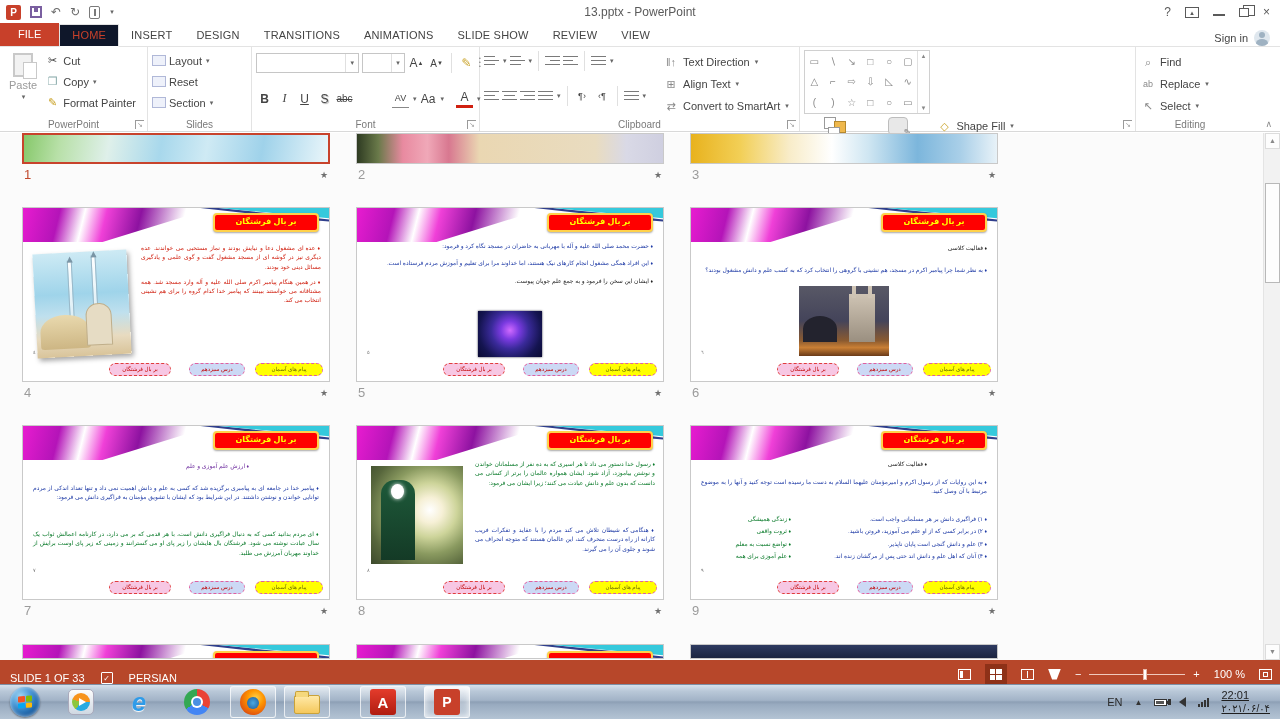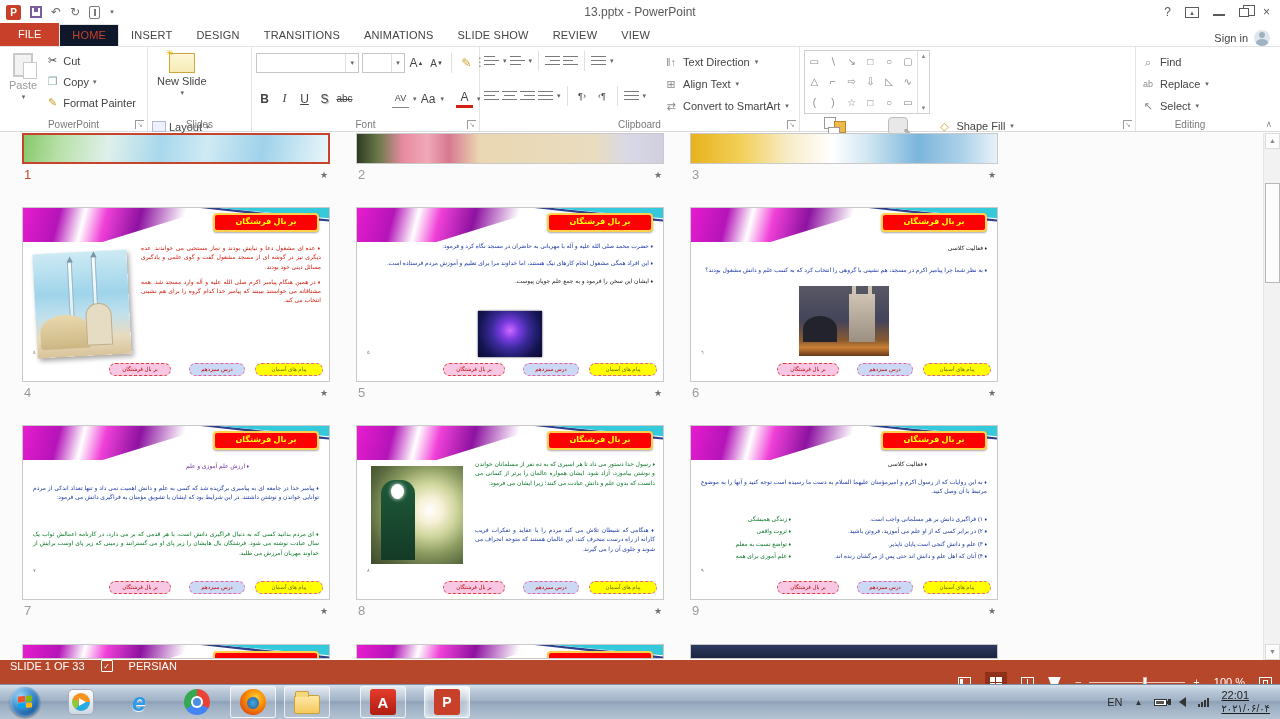--- a/index.html
+++ b/index.html
@@ -147,21 +147,21 @@
   .sliv3 { background:linear-gradient(90deg,#e8b21e 0%,#f2cf56 16%,#f8ecc8 32%,#ffffff 46%,#cfe6f2 58%,#7cb6dc 74%,#a9cfe8 88%,#e8f2f8 100%); }
   .sliv12 { background:linear-gradient(180deg,#2e3a60 0%,#1b2440 100%); }
   
   .vscroll { position:absolute; top:0; right:0; width:17px; height:527px; background:#f2f2f2; border-left:1px solid #e4e4e4; }
   .vs-arrow { position:absolute; left:1px; width:15px; height:16px; background:#fdfdfd; border:1px solid #dcdcdc;
     color:#8a8a8a; font-size:7px; text-align:center; line-height:14px; }
   .vs-thumb { position:absolute; left:1px; top:50px; width:15px; height:100px; background:#fdfdfd; border:1px solid #b8b8b8; }
 
   
   .statusbar { position:absolute; top:660px; left:0; right:0; height:24px; background:#B7472A;
-    color:#fff; display:flex; align-items:flex-start; font-size:11px;flex-direction:column; }
+    color:#fff; display:flex; align-items:flex-end; font-size:11px; }
   .sb-left { display:flex; align-items:center; gap:16px; padding-left:10px; }
   .spell-icon { width:12px; height:12px; border:1px solid #fff; border-radius:1px; position:relative; font-size:8px; line-height:11px; text-align:center; }
   .sb-right { margin-left:auto; display:flex; align-items:center; gap:14px; padding-right:8px; }
   .vicon { width:13px; height:11px; position:relative; }
   .vicon-normal { border:1px solid #fff; }
   .vicon-normal::before{content:""; position:absolute; left:1px; top:1px; bottom:1px; width:3px; background:#fff;}
   .vicon-sorter-wrap { width:22px; height:20px; background:#8E3118; display:flex; align-items:center; justify-content:center; }
   .vicon-sorter { width:12px; height:11px; display:grid; grid-template-columns:1fr 1fr; gap:1px; }
   .vicon-sorter b { background:#fff; }
   .vicon-reading { border:1px solid #fff; }
@@ -281,25 +281,20 @@
         <div class="smallrow">
           <span class="sicon" style="color:#c9a227;">✎</span>
           <span>Format Painter</span>
         </div>
       </div>
       <div class="grp-label">PowerPoint</div>
       <div class="dlg">↘</div>
     </div>
 
     <div class="grp" style="width:104px;">
-      <div class="bigbtn">
-        <span class="newslide-icon"></span>
-        <span>New Slide</span>
-        <span class="caret">▾</span>
-      </div>
       <div class="stack">
         <div class="smallrow">
           <span class="mini-slide"></span>
           <span>Layout</span>
           <span class="caret">▾</span>
         </div>
         <div class="smallrow">
           <span class="mini-slide"></span>
           <span>Reset</span>
         </div>

